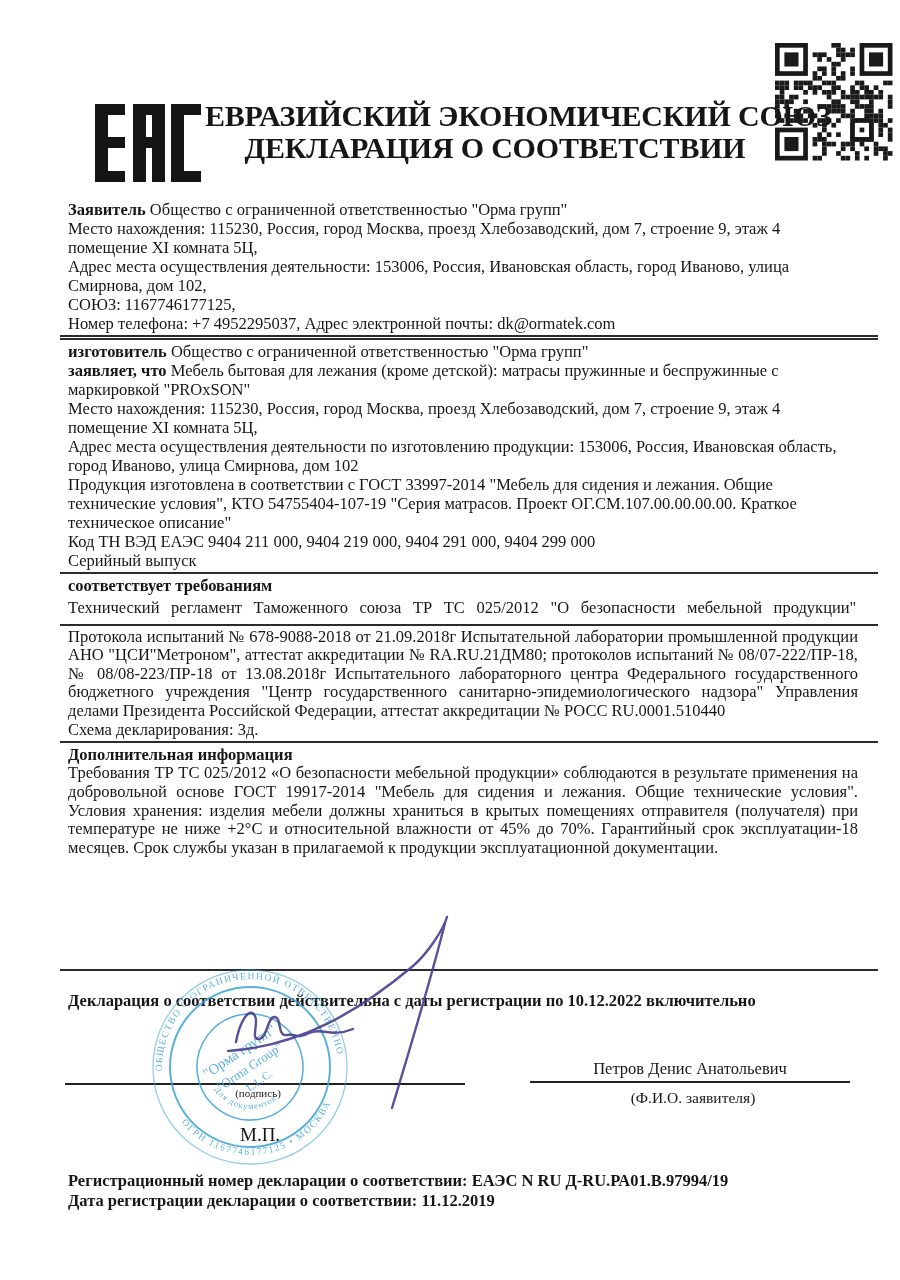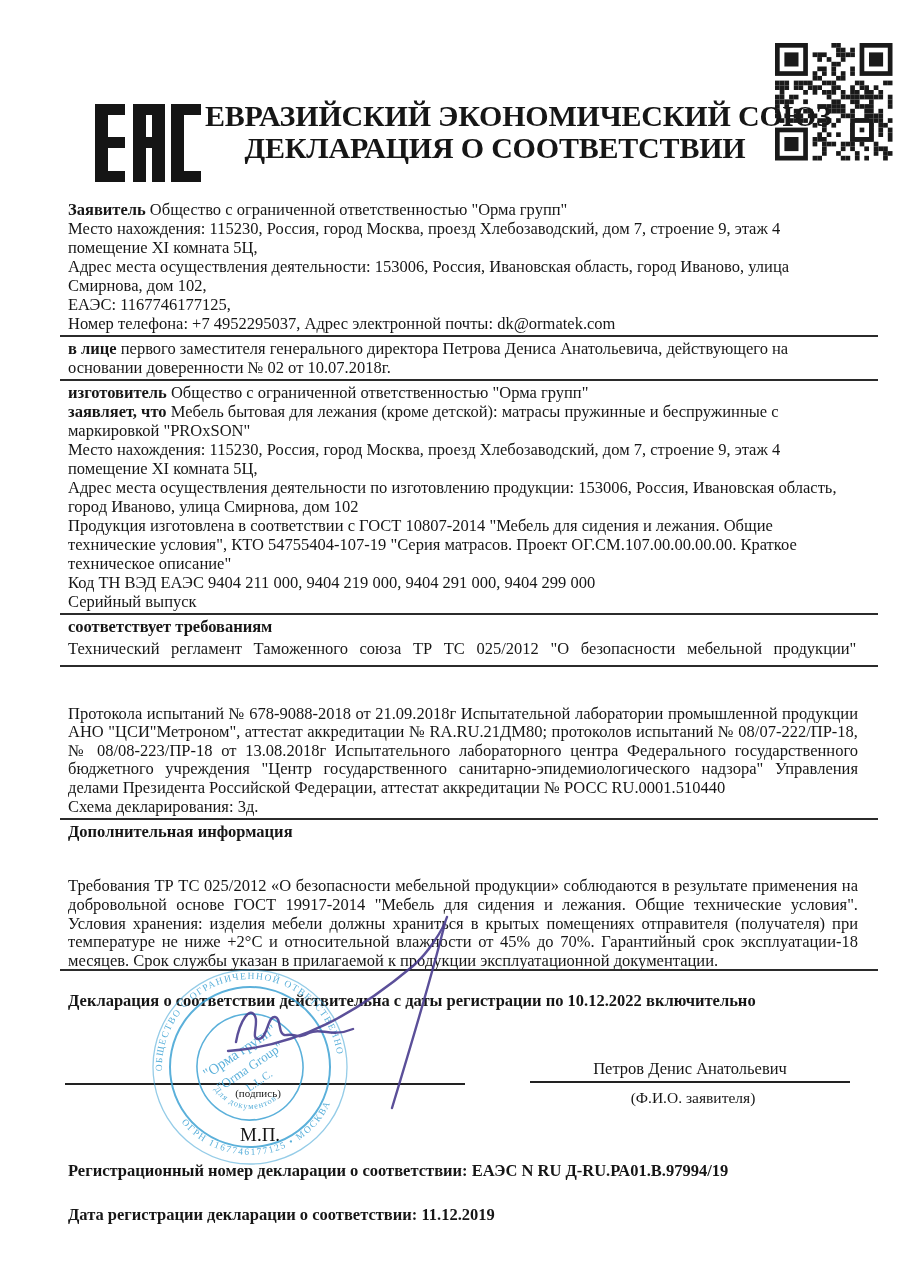--- a/index.html
+++ b/index.html
@@ -15,33 +15,33 @@
   #titles .t{font-weight:bold;font-size:30px;line-height:32px;white-space:nowrap;letter-spacing:-0.2px;}
   #qr{position:absolute;left:772px;top:40px;}
   
   #flow{position:absolute;top:199px;left:68px;width:790px;font-size:16.5px;line-height:19px;}
   .sec{padding:1px 0 1px 0;}
   .div{border:none;border-top:2px solid #2b2b2b;margin:1px 0 1px -8px;width:818px;}
   p{margin:0;}
   .b{font-weight:bold;}
   .just{text-align:justify;}
   .wide{word-spacing:7.5px;line-height:22.5px;padding:2px 0;}
-  .loose{line-height:18.6px;margin-top:36px;}
+  .loose{line-height:18.6px;}
   
   #bottom{position:absolute;top:968px;left:68px;width:790px;font-size:16.5px;}
   #bottom .div{margin-left:-8px;}
   #validity{margin-top:20px;font-weight:bold;}
   #sigzone{position:relative;height:150px;}
   #sign-line{position:absolute;left:-3px;top:72px;width:400px;border-bottom:2px solid #222;}
   #sign-cap{position:absolute;left:140px;top:76px;width:100px;text-align:center;font-size:11px;}
   #mp{position:absolute;left:172px;top:113px;font-size:19px;}
   #name-wrap{position:absolute;left:462px;top:48px;width:320px;border-bottom:2px solid #222;text-align:center;padding-bottom:2px;}
   #name-cap{position:absolute;left:490px;top:78px;width:270px;text-align:center;font-size:15.5px;}
-  #reg{font-weight:bold;}
-  #regdate{margin-top:24px;font-weight:bold;}
+  #reg{margin-top:10px;font-weight:bold;}
+  #regdate{font-weight:bold;}
   
   #stamp{position:absolute;left:148px;top:965px;width:204px;height:204px;z-index:5;transform:rotate(-10deg);opacity:.85;pointer-events:none;}
   #handsig{position:absolute;left:0;top:895px;width:700px;height:230px;z-index:6;pointer-events:none;}
   svg text{font-family:"Liberation Serif","DejaVu Serif",serif;}
 </style>
 </head>
 <body>
 
 <div id="hdr">
   <svg id="eac-logo" width="106" height="78" viewBox="0 0 106 78">
@@ -291,36 +291,33 @@
       <rect x="87.60000000000001" y="87.60000000000001" width="4.7" height="4.7" fill="#1a1a1a"></rect>
     </svg>
 </div>
 
 <div id="flow">
 
   <div class="sec">
     <p><span class="b">Заявитель</span> <span>Общество с ограниченной ответственностью "Орма групп"</span></p>
     <p>Место нахождения: 115230, Россия, город Москва, проезд Хлебозаводский, дом 7, строение 9, этаж 4 помещение XI комната 5Ц,</p>
     <p>Адрес места осуществления деятельности: 153006, Россия, Ивановская область, город Иваново, улица Смирнова, дом 102,</p>
-    <p>ЕАЭС: 1167746177125,</p>
+    <p>СОЮЗ: 1167746177125,</p>
     <p>Номер телефона: +7 4952295037, Адрес электронной почты: dk@ormatek.com</p>
   </div>
   <hr class="div">
 
-  <div class="sec">
-    <p><span class="b">в лице</span> <span>первого заместителя генерального директора Петрова Дениса Анатольевича, действующего на основании доверенности № 02 от 10.07.2018г.</span></p>
-  </div>
   <hr class="div">
 
   <div class="sec">
     <p><span class="b">изготовитель</span> <span>Общество с ограниченной ответственностью "Орма групп"</span></p>
     <p><span class="b">заявляет, что</span> <span>Мебель бытовая для лежания (кроме детской): матрасы пружинные и беспружинные с маркировкой "PROxSON"</span></p>
     <p>Место нахождения: 115230, Россия, город Москва, проезд Хлебозаводский, дом 7, строение 9, этаж 4 помещение XI комната 5Ц,</p>
     <p>Адрес места осуществления деятельности по изготовлению продукции: 153006, Россия, Ивановская область, город Иваново, улица Смирнова, дом 102</p>
-    <p>Продукция изготовлена в соответствии с ГОСТ 10807-2014 "Мебель для сидения и лежания. Общие технические условия", КТО 54755404-107-19 "Серия матрасов. Проект ОГ.СМ.107.00.00.00.00. Краткое техническое описание"</p>
+    <p>Продукция изготовлена в соответствии с ГОСТ 33997-2014 "Мебель для сидения и лежания. Общие технические условия", КТО 54755404-107-19 "Серия матрасов. Проект ОГ.СМ.107.00.00.00.00. Краткое техническое описание"</p>
     <p>Код ТН ВЭД ЕАЭС 9404 211 000, 9404 219 000, 9404 291 000, 9404 299 000</p>
     <p>Серийный выпуск</p>
   </div>
   <hr class="div">
 
   <div class="sec">
     <p class="b">соответствует требованиям</p>
     <p class="just wide">Технический регламент Таможенного союза ТР ТС 025/2012 "О безопасности мебельной продукции"</p>
   </div>
   <hr class="div">

